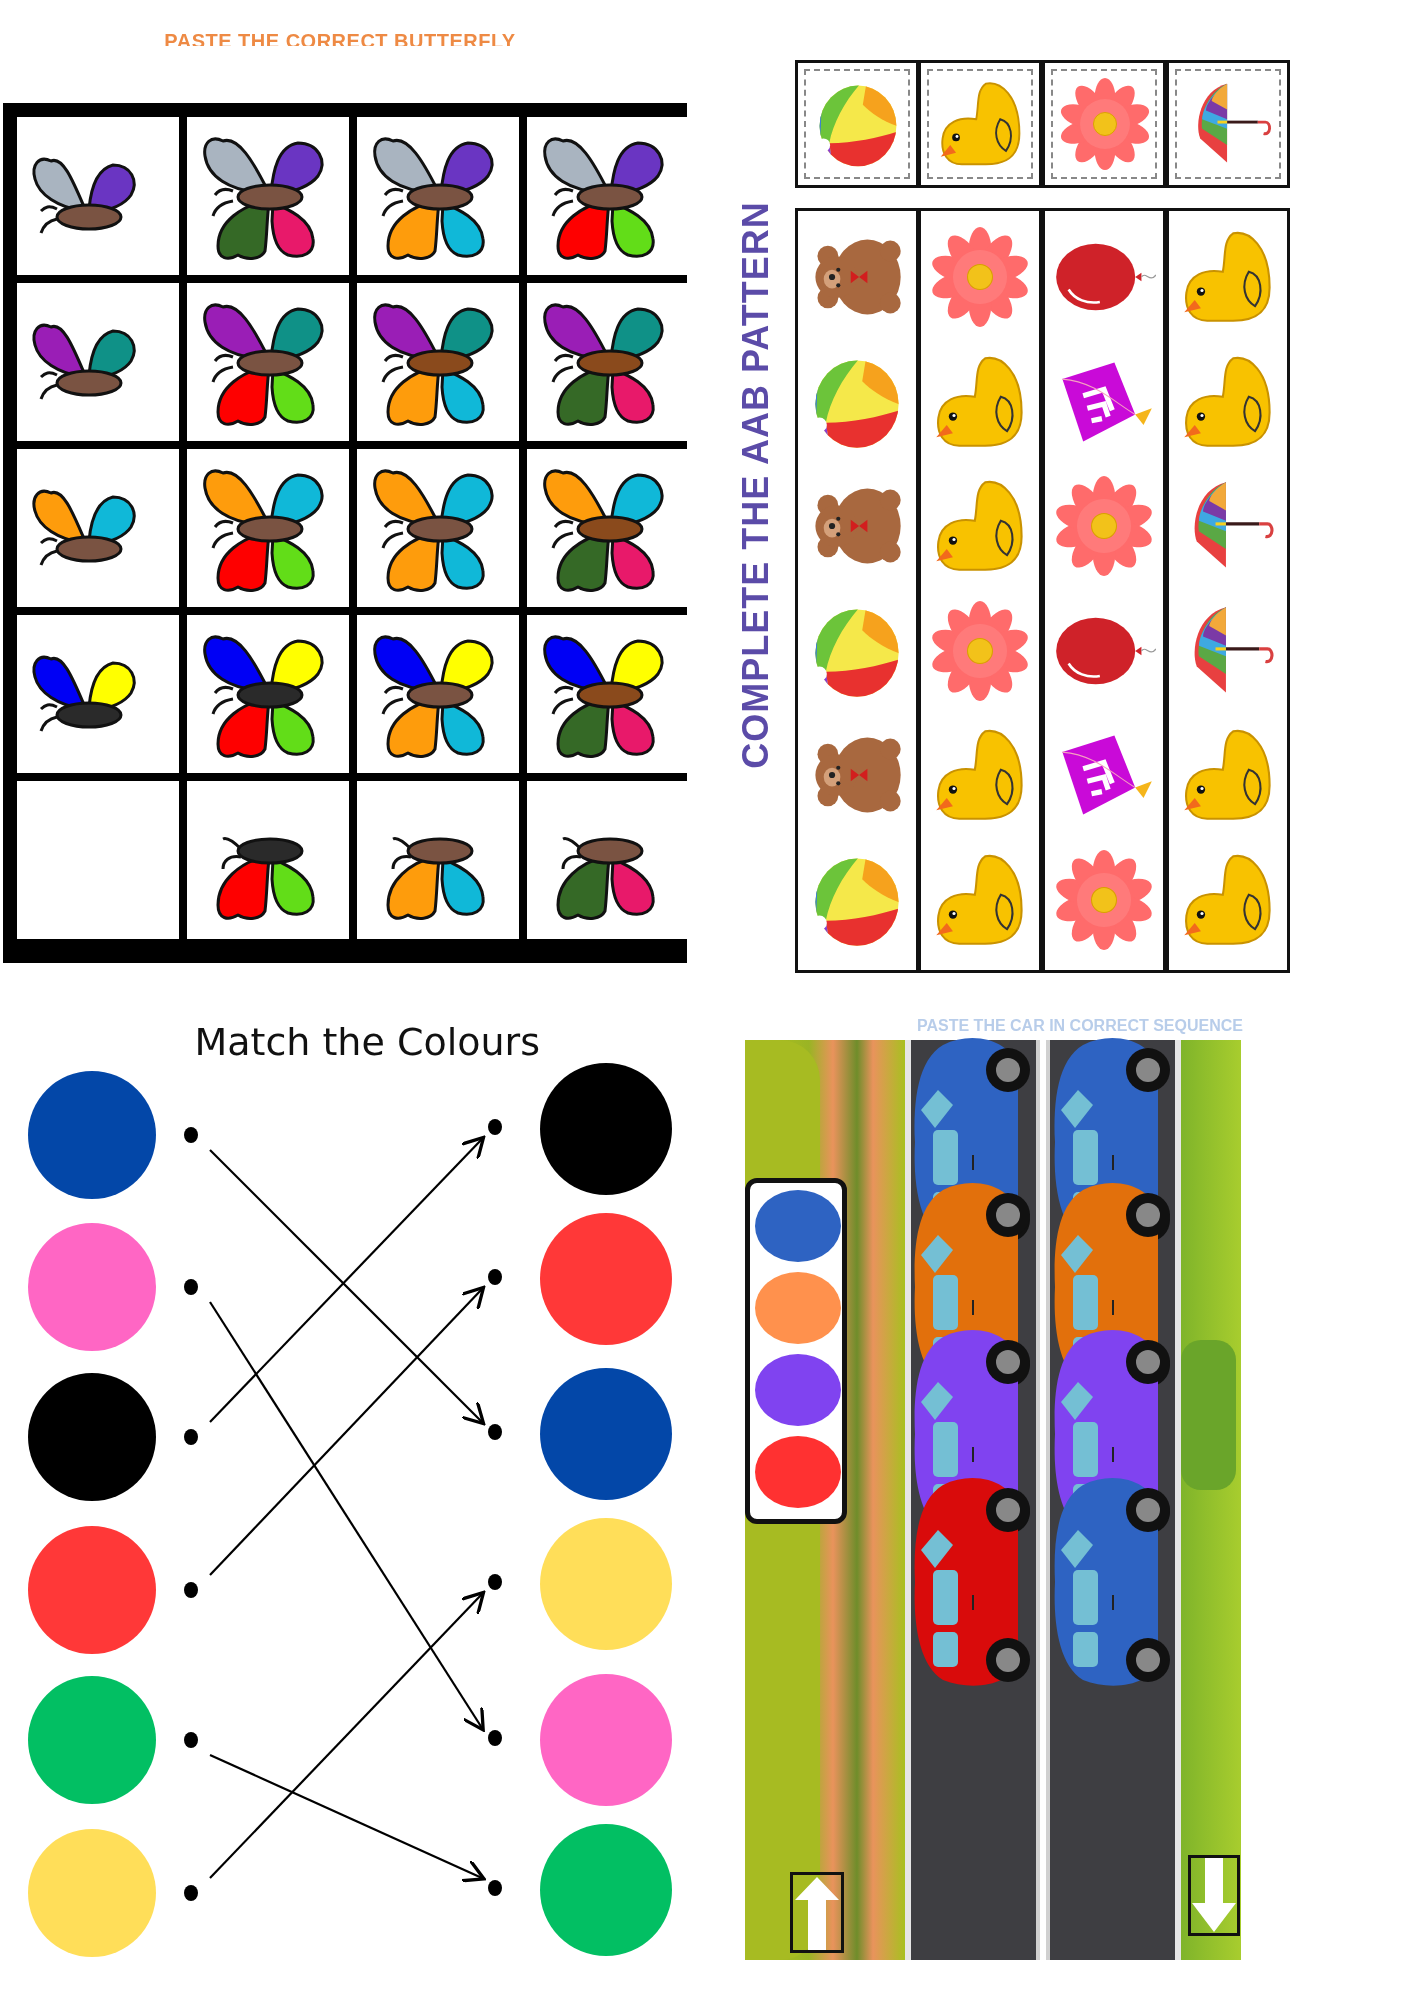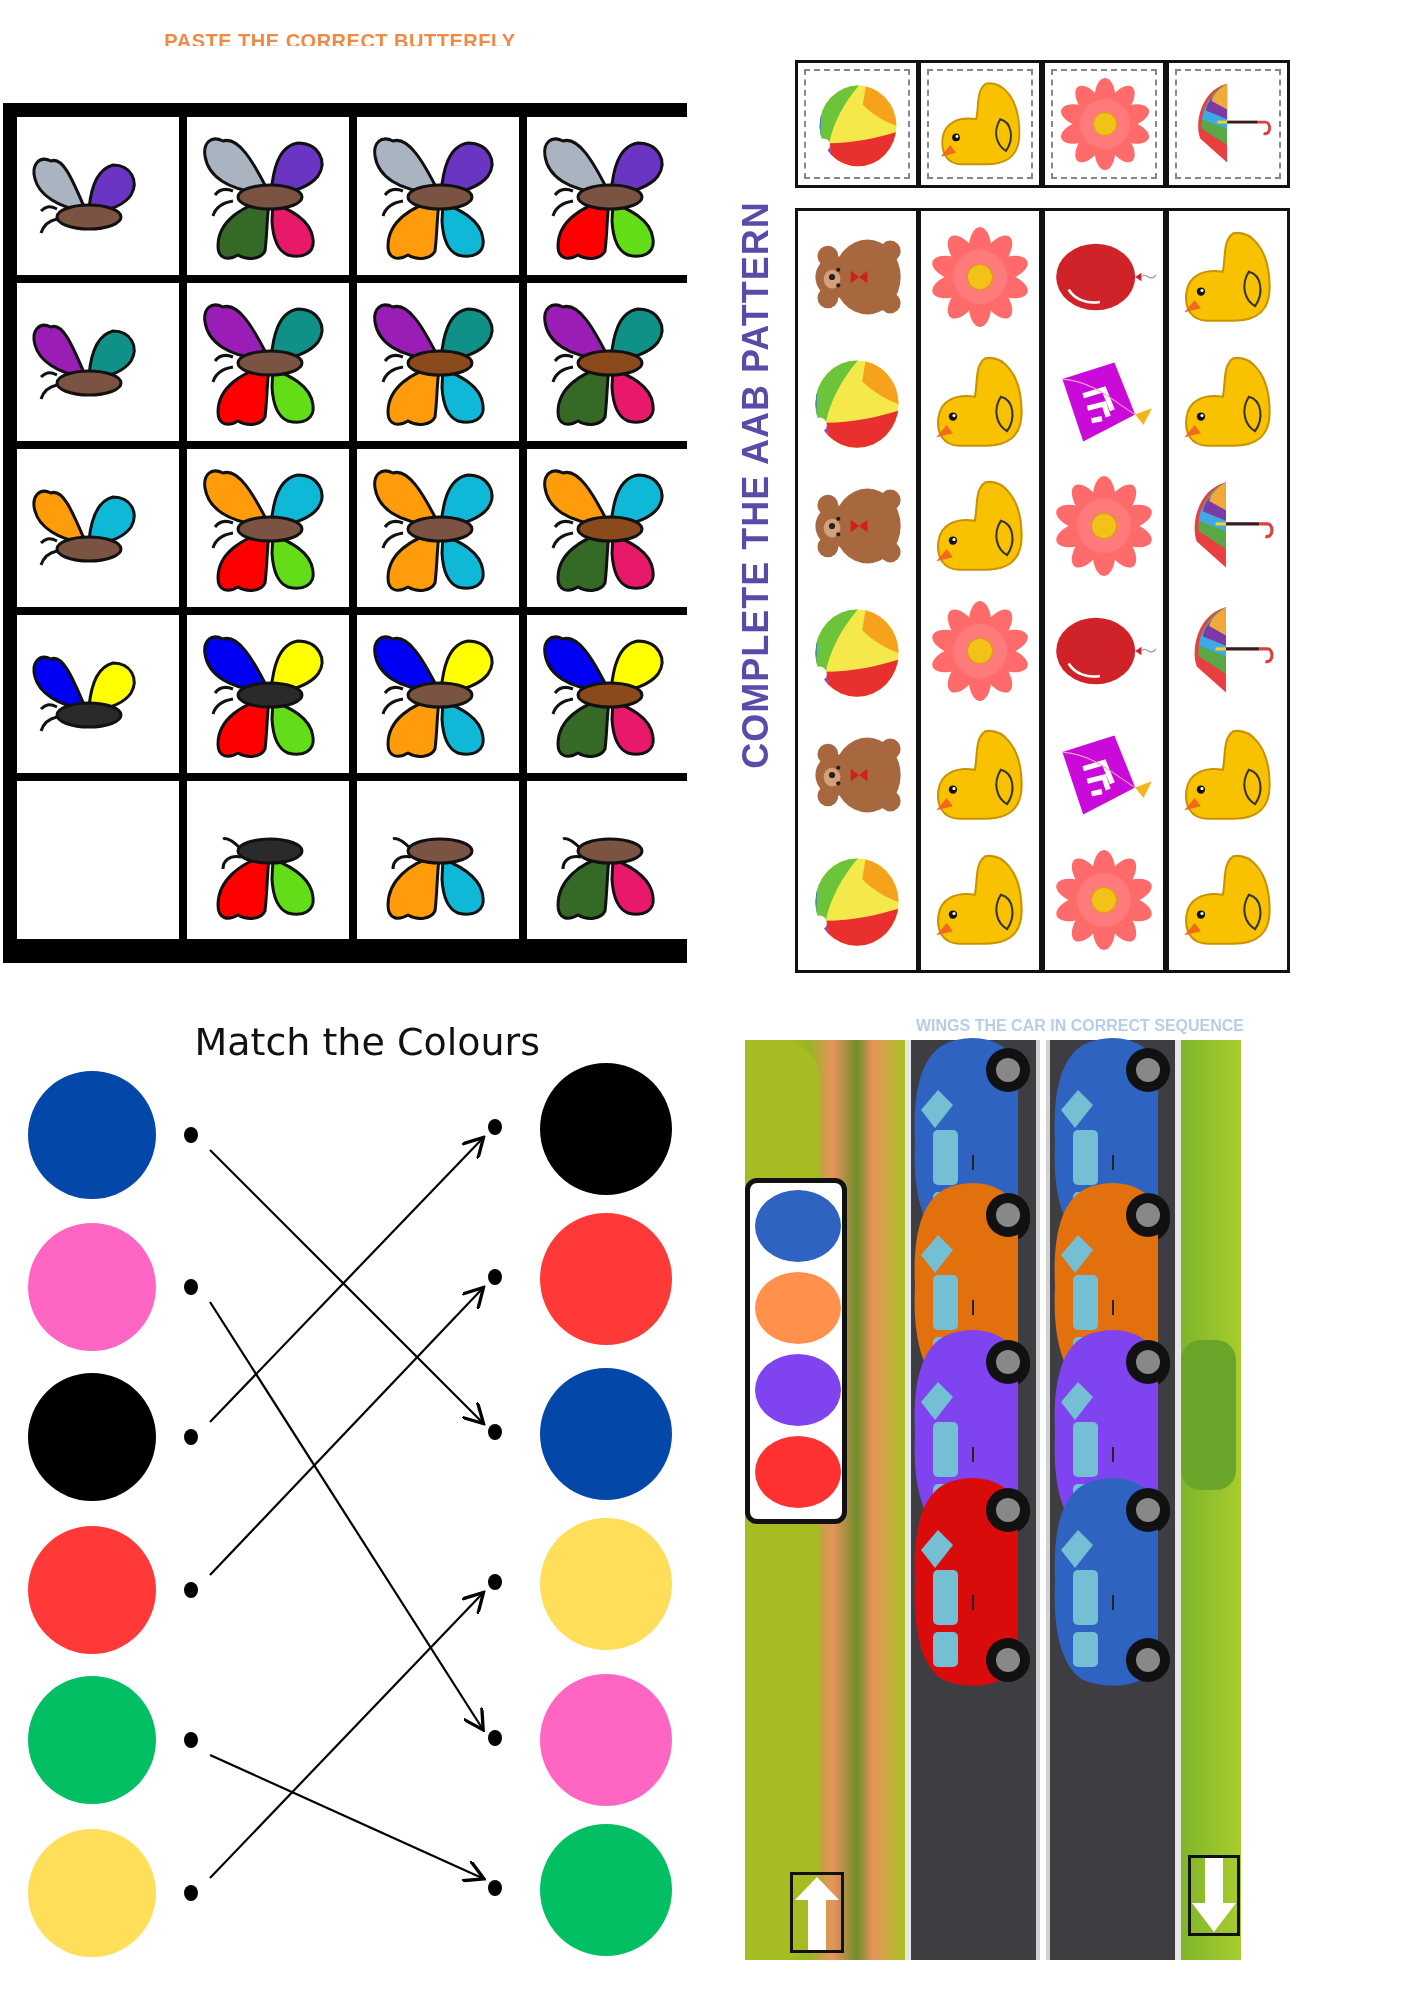--- a/index.html
+++ b/index.html
@@ -561,21 +561,21 @@
       </defs>
       <line x1="210" y1="1150" x2="482" y2="1422" stroke="#000" stroke-width="2.2" marker-end="url(#ah)"></line>
       <line x1="210" y1="1302" x2="482" y2="1728" stroke="#000" stroke-width="2.2" marker-end="url(#ah)"></line>
       <line x1="210" y1="1422" x2="482" y2="1139" stroke="#000" stroke-width="2.2" marker-end="url(#ah)"></line>
       <line x1="210" y1="1575" x2="482" y2="1289" stroke="#000" stroke-width="2.2" marker-end="url(#ah)"></line>
       <line x1="210" y1="1755" x2="482" y2="1878" stroke="#000" stroke-width="2.2" marker-end="url(#ah)"></line>
       <line x1="210" y1="1878" x2="482" y2="1594" stroke="#000" stroke-width="2.2" marker-end="url(#ah)"></line>
     </svg>
   </div>
 
-<div class="abs car-title">WINGS THE CAR IN CORRECT SEQUENCE</div>
+<div class="abs car-title">PASTE THE CAR IN CORRECT SEQUENCE</div>
 <div id="car-area" class="abs" style="left:745px;top:1040px;width:650px;height:930px;">
     <div class="abs" style="left:0;top:0;width:160px;height:920px;background:linear-gradient(90deg,#b5c41e 0%,#9ab424 40%,#e9935c 55%,#6f8d2a 70%,#e9935c 80%,#a8c020 100%);"></div>
     <div class="abs" style="left:0;top:0;width:75px;height:920px;background:#a7bb22;border-radius:0 40px 40px 0;"></div>
     <div class="abs" style="left:160px;top:0;width:6px;height:920px;background:#e6e6e6;"></div>
     <div class="abs" style="left:166px;top:0;width:125px;height:920px;background:#3e3e42;"></div>
     <div class="abs" style="left:291px;top:0;width:14px;height:920px;background:#fff;border-left:4px solid #d0d0d0;border-right:4px solid #d0d0d0;box-sizing:border-box;"></div>
     <div class="abs" style="left:305px;top:0;width:125px;height:920px;background:#3e3e42;"></div>
     <div class="abs" style="left:430px;top:0;width:6px;height:920px;background:#e6e6e6;"></div>
     <div class="abs" style="left:436px;top:0;width:60px;height:920px;background:linear-gradient(90deg,#7fb42a,#a8cd2e);"></div>
     <div class="abs" style="left:436px;top:300px;width:55px;height:150px;background:#6aa52a;border-radius:20px;"></div>

